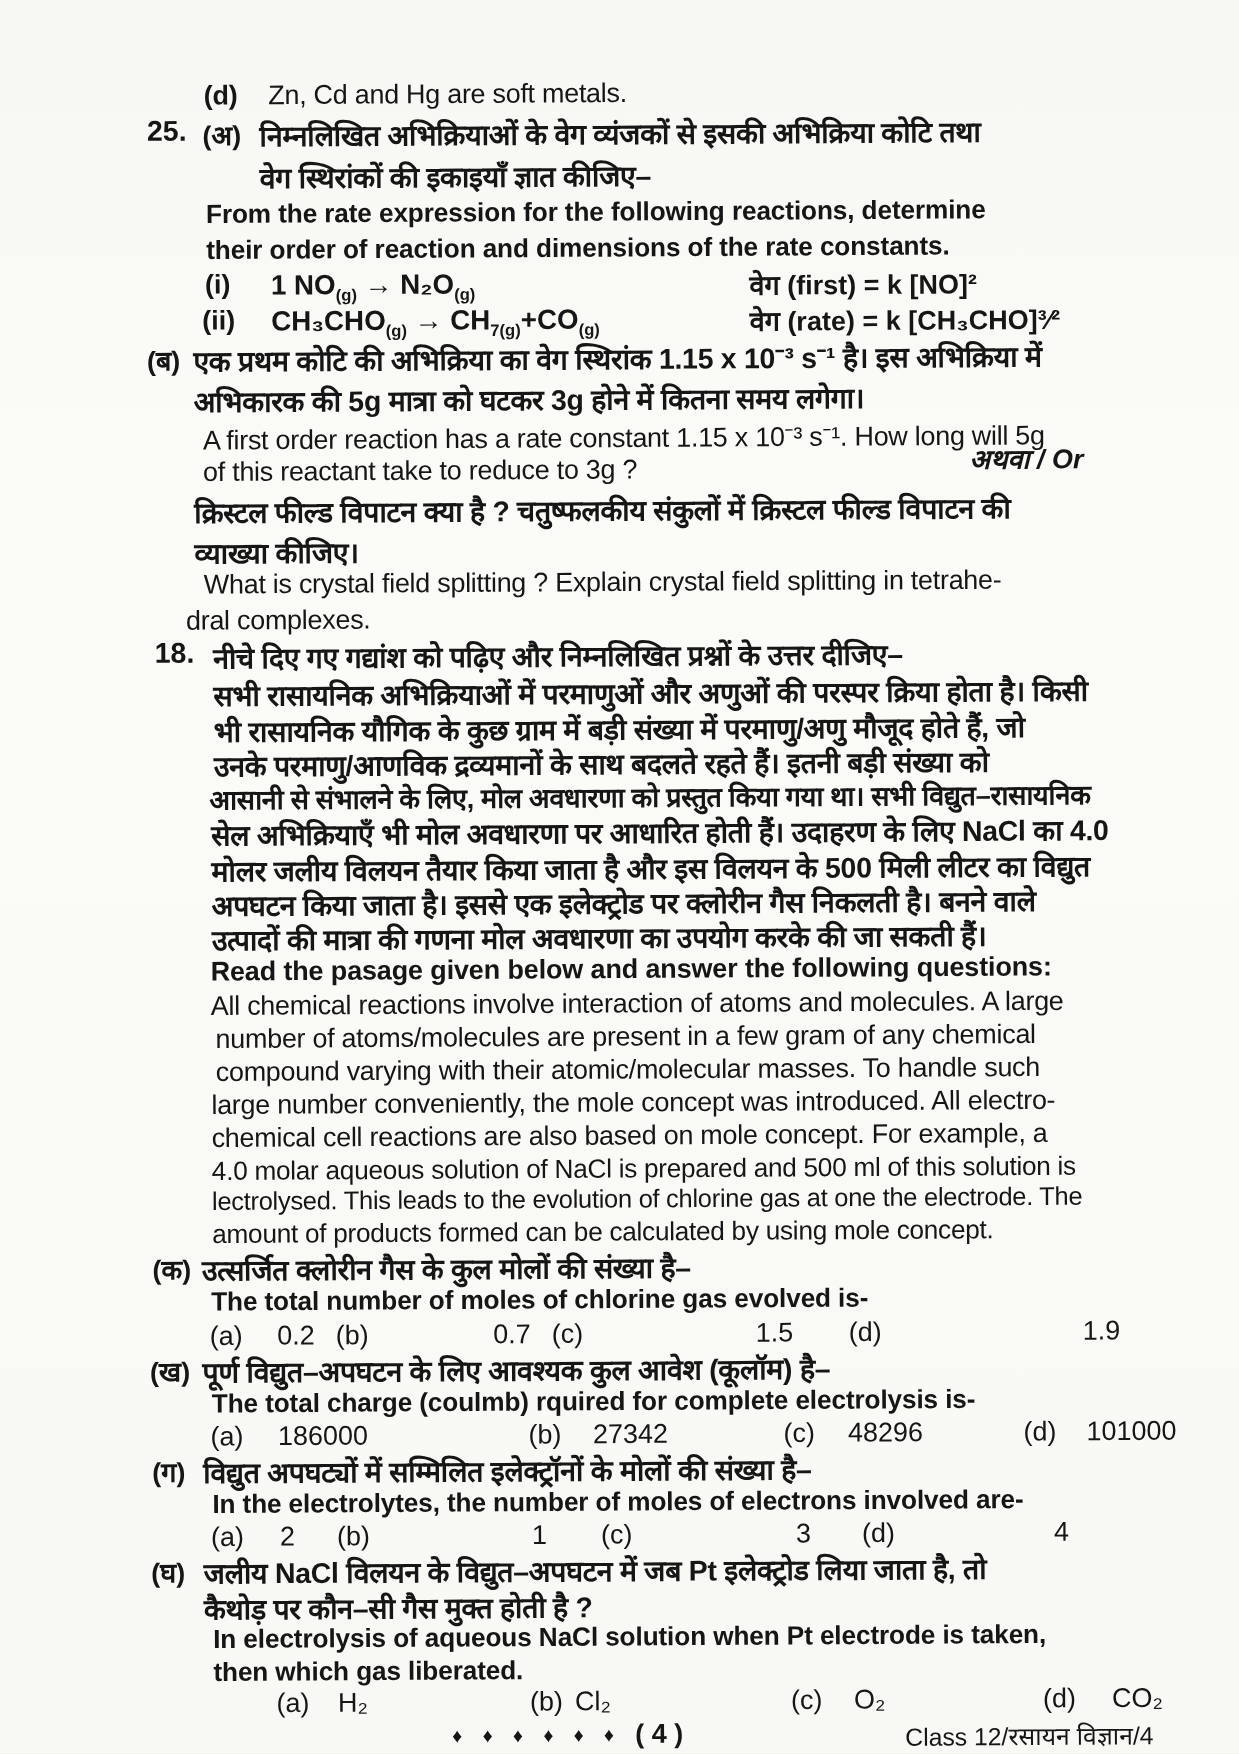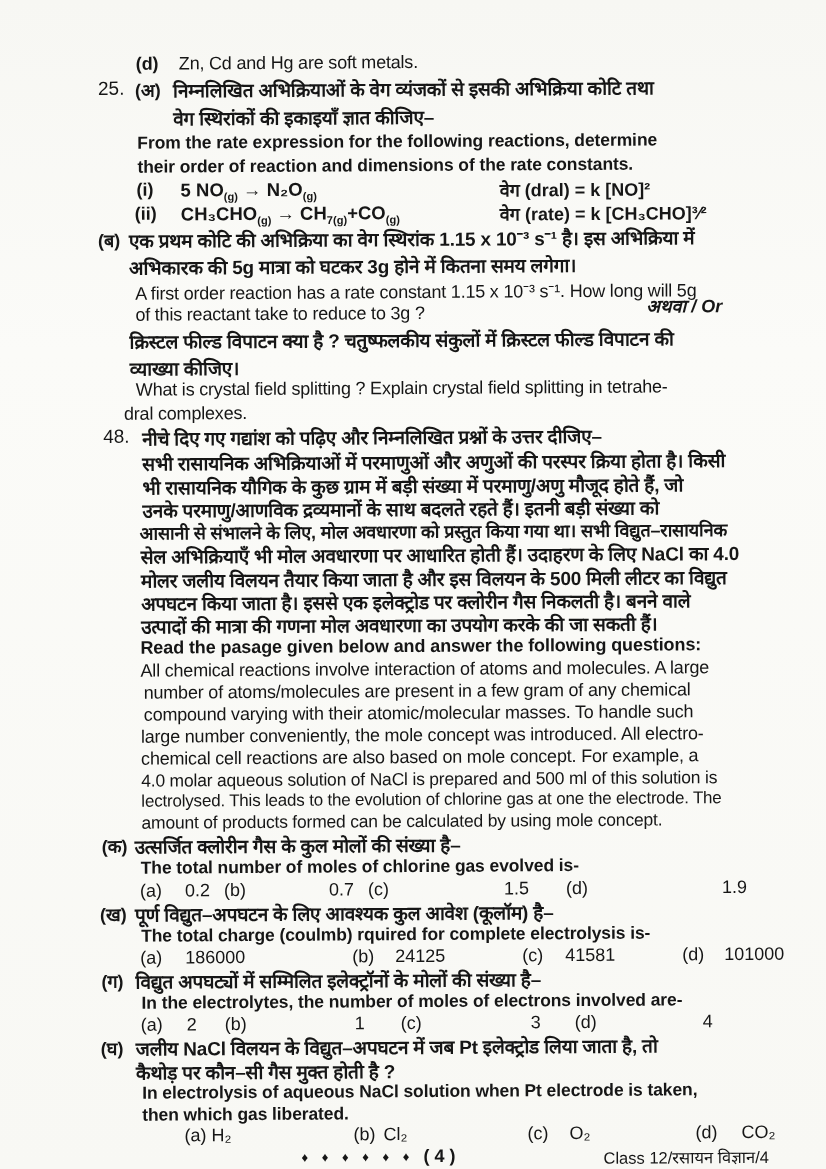--- a/index.html
+++ b/index.html
@@ -7,21 +7,21 @@
     position:relative; width:826px; height:1169px; margin:0 auto;
     background:#fafaf7;
     background-image: linear-gradient(180deg,#f7f7f3 0%, #fbfbf8 30%, #f8f8f4 100%);
     font-family:"Liberation Sans", sans-serif;
     color:#161616; overflow:hidden;
   }
   .tilt { position:absolute; inset:0; transform:rotate(-0.35deg); transform-origin:50% 50%; }
   .ln { position:absolute; left:0; width:826px; white-space:nowrap; }
   .abs { position:absolute; white-space:nowrap; }
   .hi  { font-weight:bold; font-size:19px; letter-spacing:-0.2px; }
-  .num { font-weight:normal; font-size:19px; }
+  .num { font-weight:bold; font-size:19px; }
   .mk  { font-weight:bold; font-size:18px; }
   .enb { font-weight:bold; font-size:17.5px; letter-spacing:-0.1px; }
   .en  { font-size:18px; letter-spacing:-0.2px; }
   .fm  { font-size:18.5px; font-weight:bold; }
   .rate{ font-size:18px; font-weight:bold; }
   .opt { font-size:18px; }
   .optk{ font-size:18px; }
   .or  { font-weight:bold; font-style:italic; font-size:18px; }
   sub  { font-size:0.6em; vertical-align:-0.4em; }
   .dia { font-size:13px; font-weight:bold; letter-spacing:5px; }
@@ -49,22 +49,22 @@
     </div>
     <div class="ln" style="top:131px">
       <span class="abs enb" style="left:140px">From the rate expression for the following reactions, determine</span>
     </div>
     <div class="ln" style="top:155px">
       <span class="abs enb" style="left:140px">their order of reaction and dimensions of the rate constants.</span>
     </div>
 
     <div class="ln" style="top:178px">
       <span class="abs mk" style="left:139px">(i)</span>
-      <span class="abs fm" style="left:183px"><span>5 NO</span><sub>(g)</sub><span> → N₂O</span><sub>(g)</sub></span>
-      <span class="abs rate" style="left:502px">वेग (dral) = k [NO]²</span>
+      <span class="abs fm" style="left:183px"><span>1 NO</span><sub>(g)</sub><span> → N₂O</span><sub>(g)</sub></span>
+      <span class="abs rate" style="left:502px">वेग (first) = k [NO]²</span>
     </div>
 
     <div class="ln" style="top:202px">
       <span class="abs mk" style="left:137px">(ii)</span>
       <span class="abs fm" style="left:183px"><span>CH₃CHO</span><sub>(g)</sub><span> → CH</span><sub>7(g)</sub><span>+CO</span><sub>(g)</sub></span>
       <span class="abs rate" style="left:502px">वेग (rate) = k [CH₃CHO]³⁄²</span>
     </div>
 
     <div class="ln" style="top:226px">
       <span class="abs mk" style="left:100px">(ब)</span>
@@ -87,21 +87,21 @@
       <span class="abs hi" style="left:131px">व्याख्या कीजिए।</span>
     </div>
     <div class="ln" style="top:378px">
       <span class="abs en" style="left:137px">What is crystal field splitting ? Explain crystal field splitting in tetrahe-</span>
     </div>
     <div class="ln" style="top:402px">
       <span class="abs en" style="left:125px">dral complexes.</span>
     </div>
 
     <div class="ln" style="top:424px">
-      <span class="abs num" style="left:104px">48.</span>
+      <span class="abs num" style="left:104px">18.</span>
       <span class="abs hi" style="left:143px">नीचे दिए गए गद्यांश को पढ़िए और निम्नलिखित प्रश्नों के उत्तर दीजिए–</span>
     </div>
 
     <div class="ln" style="top:449px">
         <span class="abs hi" style="left:143px">सभी रासायनिक अभिक्रियाओं में परमाणुओं और अणुओं की परस्पर क्रिया होता है। किसी</span>
       </div>
     <div class="ln" style="top:473px">
         <span class="abs hi" style="left:143px">भी रासायनिक यौगिक के कुछ ग्राम में बड़ी संख्या में परमाणु/अणु मौजूद होते हैं, जो</span>
       </div>
     <div class="ln" style="top:496px">
@@ -173,23 +173,23 @@
       <span class="abs mk" style="left:98px">(ख)</span>
       <span class="abs hi" style="left:133px">पूर्ण विद्युत–अपघटन के लिए आवश्यक कुल आवेश (कूलॉम) है–</span>
     </div>
     <div class="ln" style="top:924px">
       <span class="abs enb" style="left:139px">The total charge (coulmb) rquired for complete electrolysis is-</span>
     </div>
     <div class="ln" style="top:946px">
       <span class="abs optk" style="left:138px">(a)</span>
       <span class="abs opt" style="left:183px">186000</span>
       <span class="abs optk" style="left:350px">(b)</span>
-      <span class="abs opt" style="left:393px">24125</span>
+      <span class="abs opt" style="left:393px">27342</span>
       <span class="abs optk" style="left:520px">(c)</span>
-      <span class="abs opt" style="left:563px">41581</span>
+      <span class="abs opt" style="left:563px">48296</span>
       <span class="abs optk" style="left:680px">(d)</span>
       <span class="abs opt" style="left:722px">101000</span>
     </div>
 
     <div class="ln" style="top:967px">
       <span class="abs mk" style="left:99px">(ग)</span>
       <span class="abs hi" style="left:133px">विद्युत अपघट्यों में सम्मिलित इलेक्ट्रॉनों के मोलों की संख्या है–</span>
     </div>
     <div class="ln" style="top:991px">
       <span class="abs enb" style="left:139px">In the electrolytes, the number of moles of electrons involved are-</span>
@@ -213,21 +213,21 @@
       <span class="abs hi" style="left:133px">कैथोड़ पर कौन–सी गैस मुक्त होती है ?</span>
     </div>
     <div class="ln" style="top:1081px">
       <span class="abs enb" style="left:139px">In electrolysis of aqueous NaCl solution when Pt electrode is taken,</span>
     </div>
     <div class="ln" style="top:1103px">
       <span class="abs enb" style="left:139px">then which gas liberated.</span>
     </div>
     <div class="ln" style="top:1124px">
       <span class="abs optk" style="left:181px">(a)</span>
-      <span class="abs opt" style="left:208px">H₂</span>
+      <span class="abs opt" style="left:222px">H₂</span>
       <span class="abs optk" style="left:350px">(b)</span>
       <span class="abs opt" style="left:380px">Cl₂</span>
       <span class="abs optk" style="left:524px">(c)</span>
       <span class="abs opt" style="left:566px">O₂</span>
       <span class="abs optk" style="left:692px">(d)</span>
       <span class="abs opt" style="left:738px">CO₂</span>
     </div>
 
     <div class="ln" style="top:1146px">
       <span class="abs dia" style="left:298px;top:3px">♦ ♦ ♦ ♦ ♦ ♦</span>

